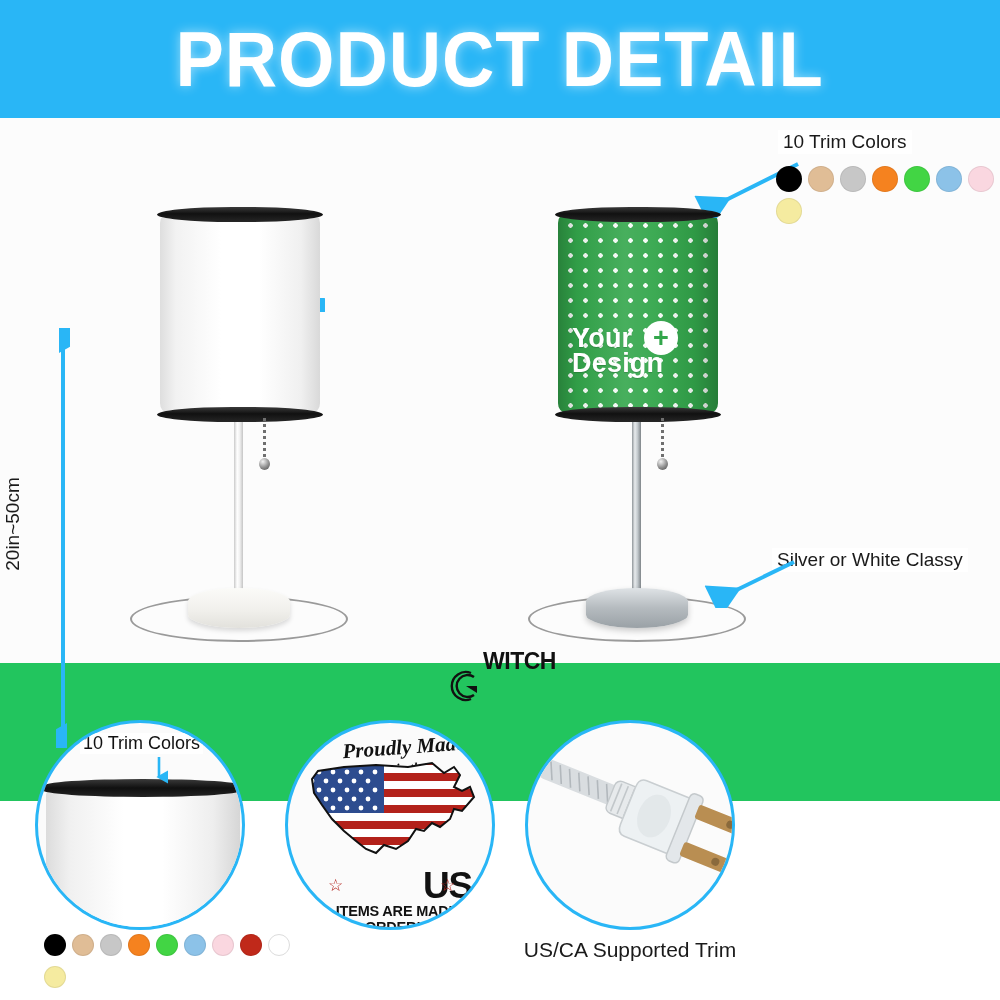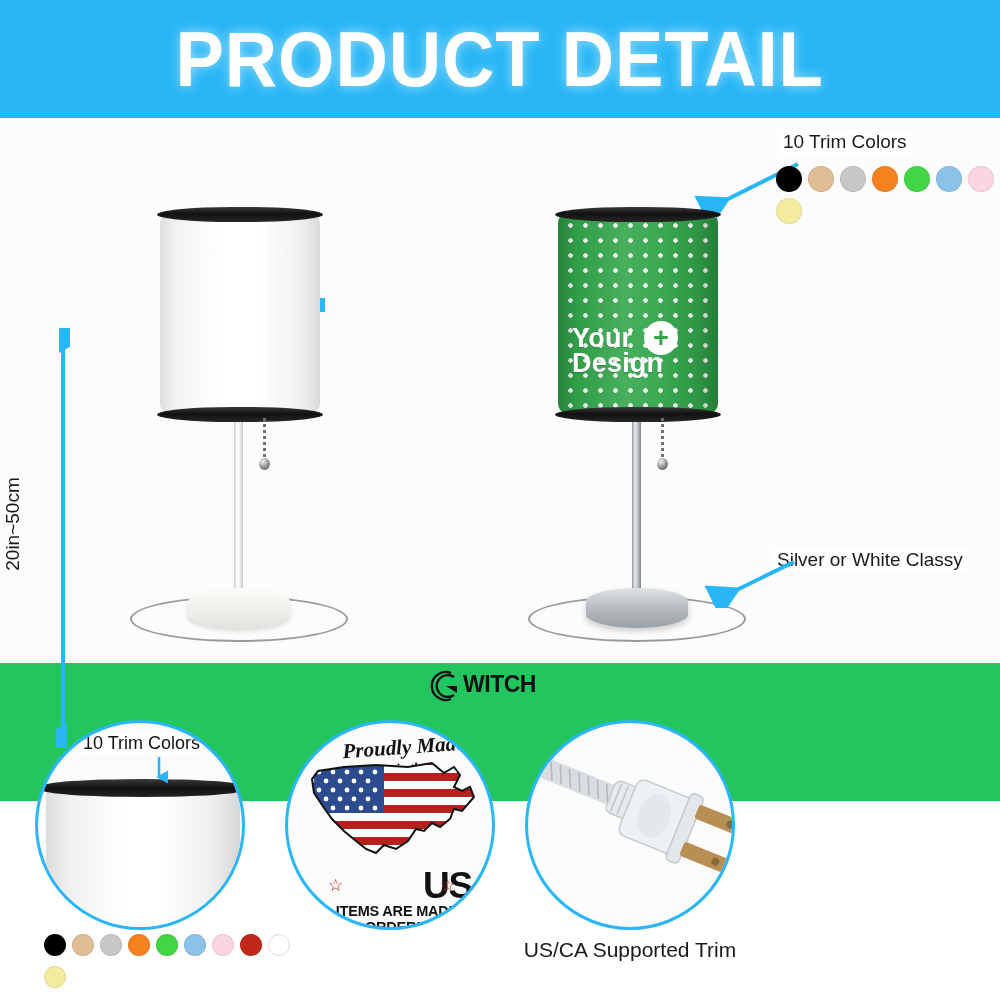--- a/index.html
+++ b/index.html
@@ -152,21 +152,21 @@
     display: flex; align-items: center; justify-content: center; gap: 0px;
   }
   .brand-c {
     position: relative; width: 40px; height: 38px; margin-right: -2px;
   }
   .brand-c svg { display:block; }
   .brand-custom {
     font-size: 37px; font-weight: bold; letter-spacing: -1px; color: #111111;
     font-family: "Liberation Sans", sans-serif;
   }
-  .brand-witch-wrap { display: flex; align-items: flex-start; margin-left: 1px; margin-top: -4px; gap: 40px; }
+  .brand-witch-wrap { display: flex; flex-direction: column; align-items: flex-start; margin-left: 1px; margin-top: -4px; gap: 40px; }
   .brand-witch {
     font-size: 23px; font-weight: bold; letter-spacing: -0.5px; color: #111111;
   }
   .brand-underline { height: 3px; background: #111111; margin-top: 2px; }
 
   
   .panels { position: absolute; left: 0; top: 716px; width: 1000px; height: 284px; }
   .panel { position: absolute; top: 0; width: 240px; height: 284px; }
   .circle {
     position: absolute; left: 15px; top: 4px; width: 210px; height: 210px;

